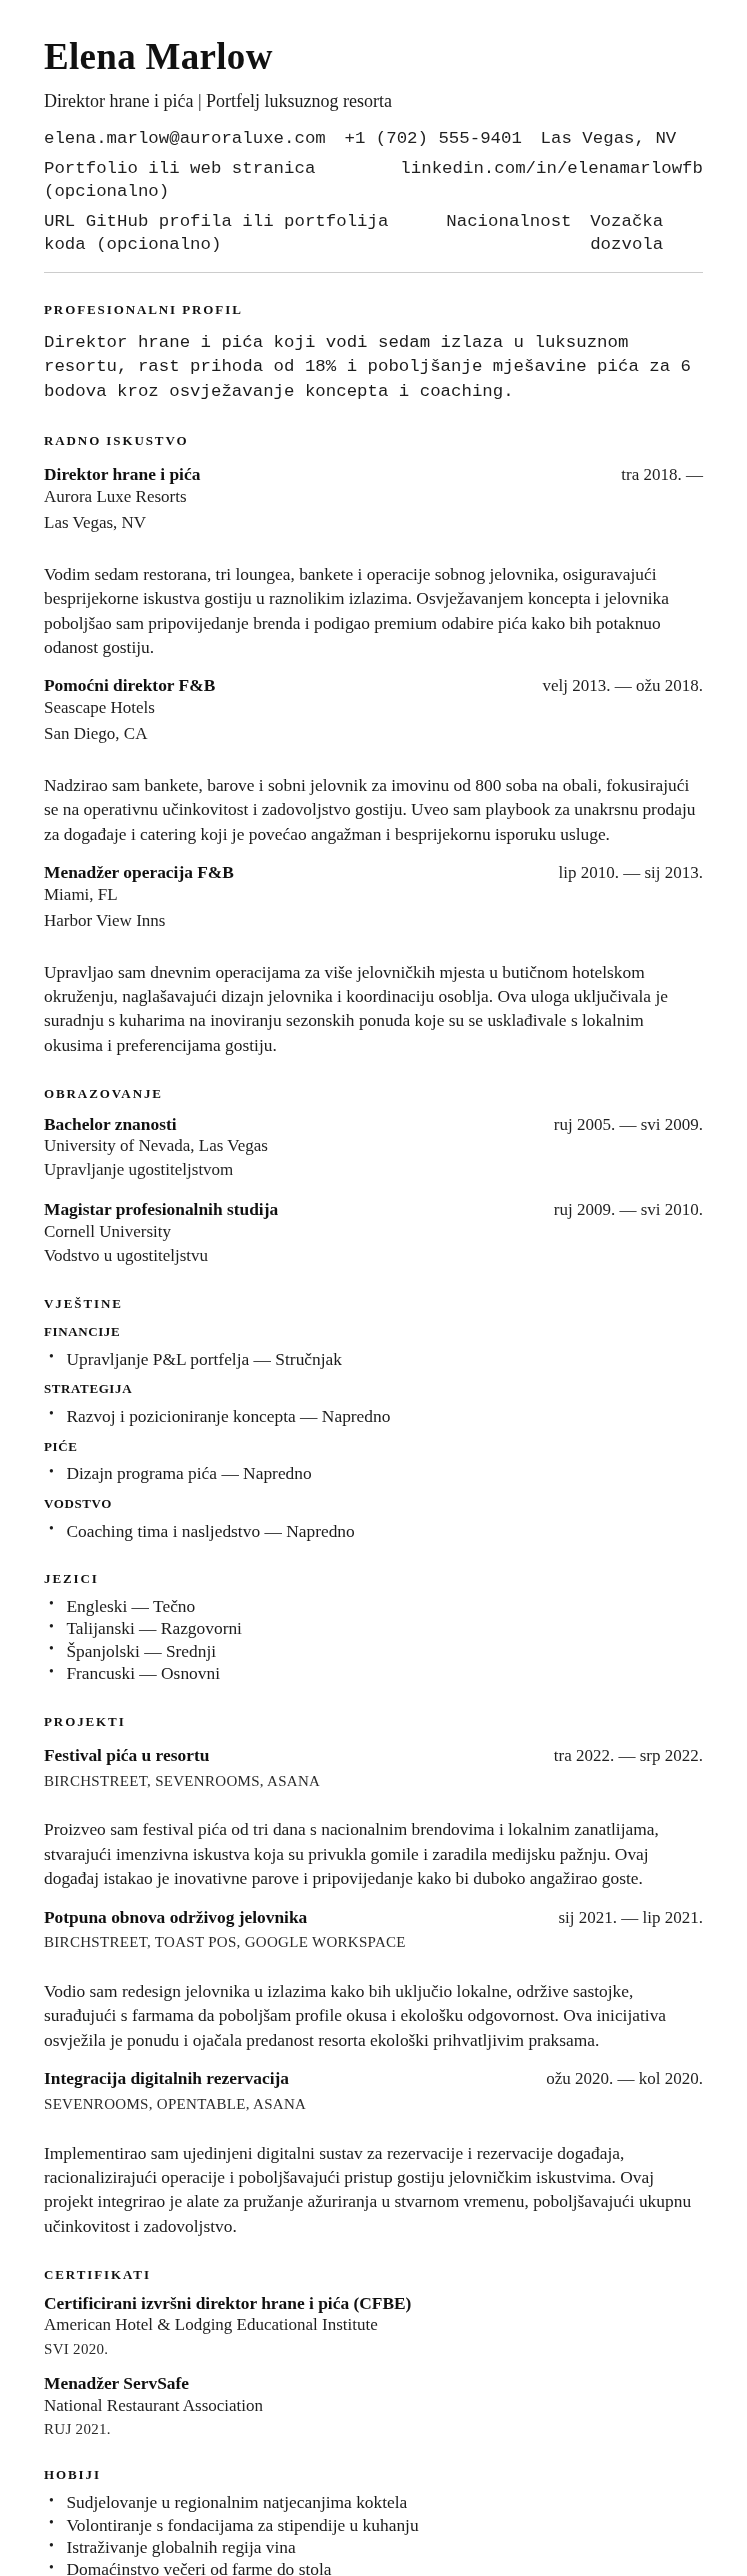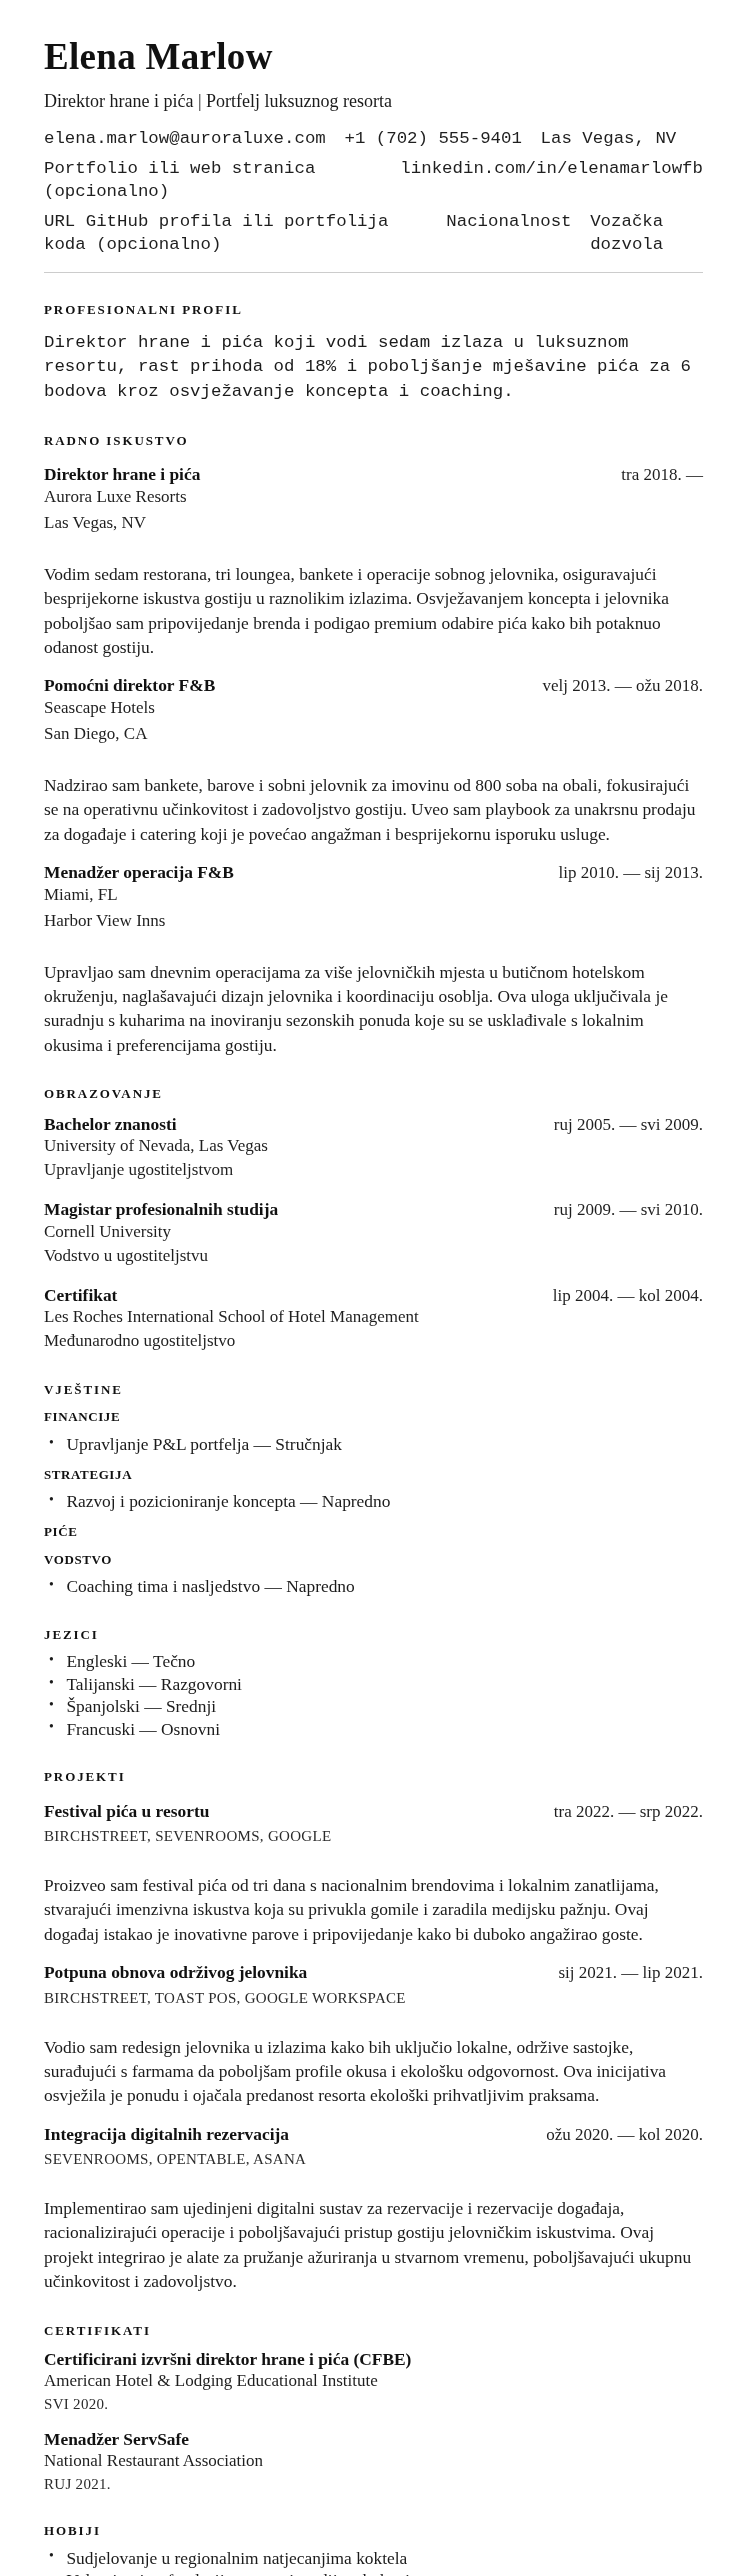--- a/index.html
+++ b/index.html
@@ -221,44 +221,39 @@
 
     <div class="edu-entry">
       <div class="entry-head">
         <span class="entry-title">Magistar profesionalnih studija</span>
         <span class="entry-dates">ruj 2009. — svi 2010.</span>
       </div>
       <div class="edu-line">Cornell University</div>
       <div class="edu-line">Vodstvo u ugostiteljstvu</div>
     </div>
 
-    <div class="edu-entry">
-      <div class="entry-head">
-        <span class="entry-title">Certifikat</span>
-        <span class="entry-dates">lip 2004. — kol 2004.</span>
-      </div>
-      <div class="edu-line">Les Roches International School of Hotel Management</div>
-      <div class="edu-line">Međunarodno ugostiteljstvo</div>
-    </div>
   </section>
 
   <section>
     <h2 class="section-heading">VJEŠTINE</h2>
 
     <div class="skill-category">FINANCIJE</div>
     <div class="bullet-list">
       <div class="bullet-item">Upravljanje P&amp;L portfelja — Stručnjak</div>
     </div>
 
     <div class="skill-category">STRATEGIJA</div>
     <div class="bullet-list">
       <div class="bullet-item">Razvoj i pozicioniranje koncepta — Napredno</div>
     </div>
 
     <div class="skill-category">PIĆE</div>
+    <div class="bullet-list">
+      <div class="bullet-item">Dizajn programa pića — Napredno</div>
+    </div>
 
     <div class="skill-category">VODSTVO</div>
     <div class="bullet-list">
       <div class="bullet-item">Coaching tima i nasljedstvo — Napredno</div>
     </div>
   </section>
 
   <section>
     <h2 class="section-heading">JEZICI</h2>
     <div class="bullet-list">
@@ -270,21 +265,21 @@
   </section>
 
   <section>
     <h2 class="section-heading">PROJEKTI</h2>
 
     <div class="entry">
       <div class="entry-head">
         <span class="entry-title">Festival pića u resortu</span>
         <span class="entry-dates">tra 2022. — srp 2022.</span>
       </div>
-      <div class="tools-line">BIRCHSTREET, SEVENROOMS, GOOGLE</div>
+      <div class="tools-line">BIRCHSTREET, SEVENROOMS, ASANA</div>
       <p class="entry-desc">Proizveo sam festival pića od tri dana s nacionalnim brendovima i lokalnim zanatlijama, stvarajući imenzivna iskustva koja su privukla gomile i zaradila medijsku pažnju. Ovaj događaj istakao je inovativne parove i pripovijedanje kako bi duboko angažirao goste.</p>
     </div>
 
     <div class="entry">
       <div class="entry-head">
         <span class="entry-title">Potpuna obnova održivog jelovnika</span>
         <span class="entry-dates">sij 2021. — lip 2021.</span>
       </div>
       <div class="tools-line">BIRCHSTREET, TOAST POS, GOOGLE WORKSPACE</div>
       <p class="entry-desc">Vodio sam redesign jelovnika u izlazima kako bih uključio lokalne, održive sastojke, surađujući s farmama da poboljšam profile okusa i ekološku odgovornost. Ova inicijativa osvježila je ponudu i ojačala predanost resorta ekološki prihvatljivim praksama.</p>

